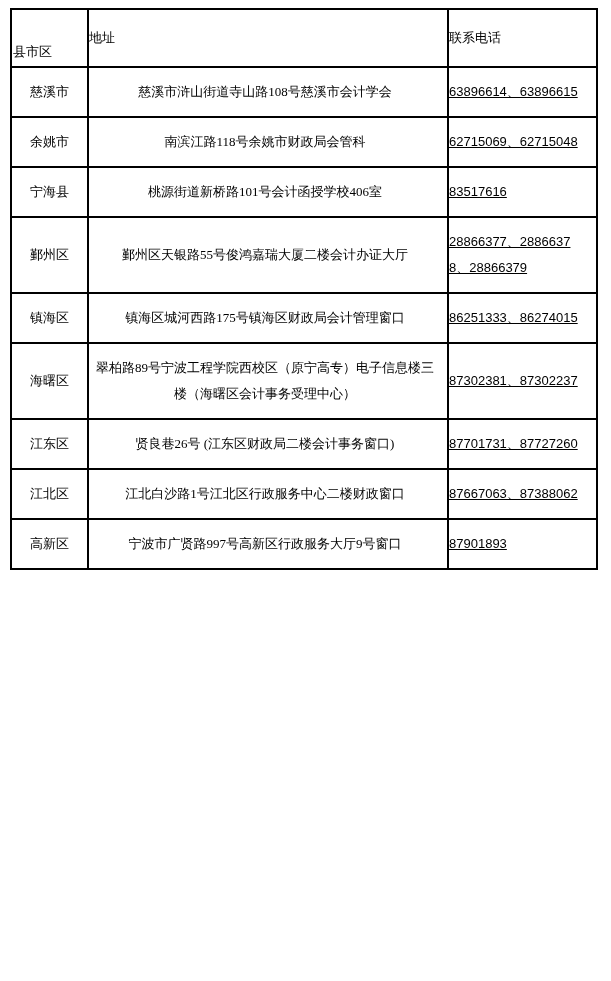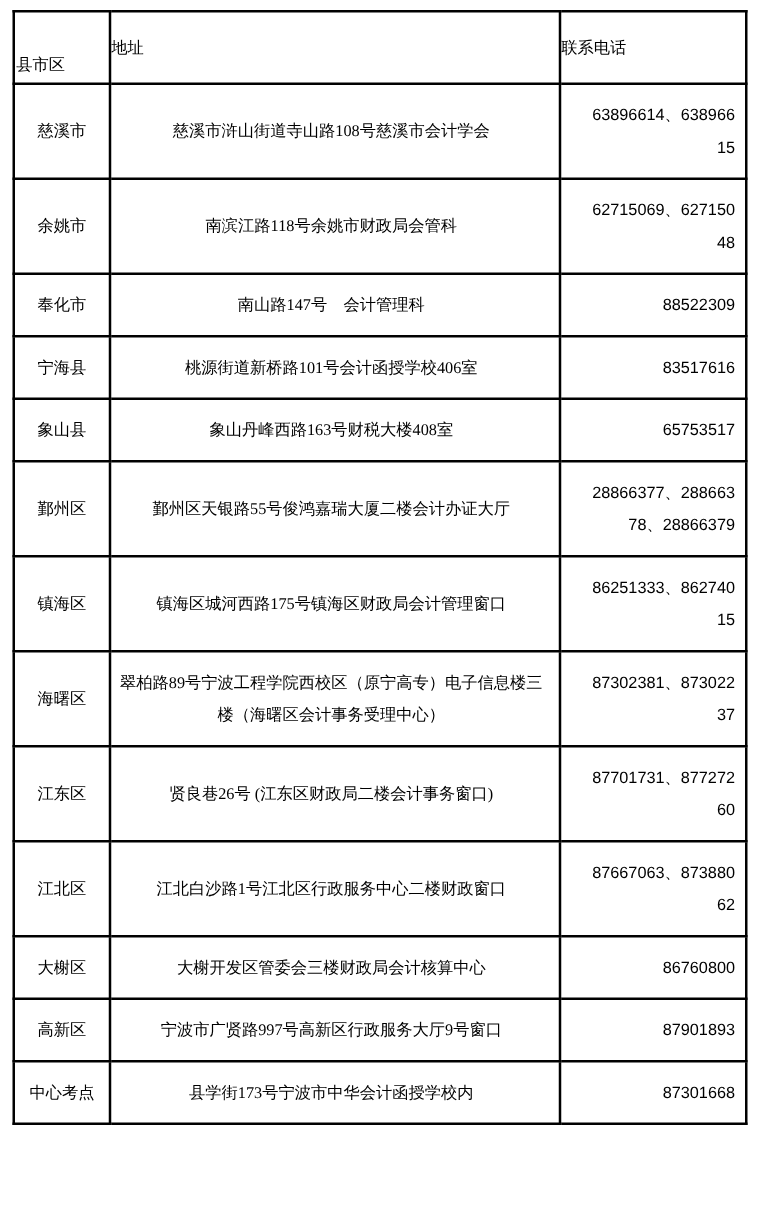--- a/index.html
+++ b/index.html
@@ -53,23 +53,24 @@
     padding-left: 0;
     padding-right: 0;
   }
   .contact-table td.td-address {
     text-align: center;
     padding-left: 2px;
     padding-right: 8px;
     font-family: Liberation Serif, serif;
   }
   .contact-table td.td-phone {
-    text-align: right;
-    padding-left: 21px;
+    text-align: left;
+    padding-left: 0;
     padding-right: 8px;
+    text-decoration: underline;
   }
 </style>
 </head>
 <body>
 
 <table class="contact-table">
   <colgroup>
     <col style="width:77px">
     <col style="width:360px">
     <col style="width:149px">
@@ -88,37 +89,27 @@
         <td class="td-address">慈溪市浒山街道寺山路108号慈溪市会计学会</td>
         <td class="td-phone">63896614、63896615</td>
       </tr>
 
       <tr>
         <td class="td-district">余姚市</td>
         <td class="td-address">南滨江路118号余姚市财政局会管科</td>
         <td class="td-phone">62715069、62715048</td>
       </tr>
 
-      <tr>
-        <td class="td-district">奉化市</td>
-        <td class="td-address">南山路147号　会计管理科</td>
-        <td class="td-phone">88522309</td>
-      </tr>
 
       <tr>
         <td class="td-district">宁海县</td>
         <td class="td-address">桃源街道新桥路101号会计函授学校406室</td>
         <td class="td-phone">83517616</td>
       </tr>
 
-      <tr>
-        <td class="td-district">象山县</td>
-        <td class="td-address">象山丹峰西路163号财税大楼408室</td>
-        <td class="td-phone">65753517</td>
-      </tr>
 
       <tr>
         <td class="td-district">鄞州区</td>
         <td class="td-address">鄞州区天银路55号俊鸿嘉瑞大厦二楼会计办证大厅</td>
         <td class="td-phone">28866377、28866378、28866379</td>
       </tr>
 
 
       <tr>
         <td class="td-district">镇海区</td>
@@ -138,33 +129,23 @@
         <td class="td-phone">87701731、87727260</td>
       </tr>
 
       <tr>
         <td class="td-district">江北区</td>
         <td class="td-address">江北白沙路1号江北区行政服务中心二楼财政窗口</td>
         <td class="td-phone">87667063、87388062</td>
       </tr>
 
 
-      <tr>
-        <td class="td-district">大榭区</td>
-        <td class="td-address">大榭开发区管委会三楼财政局会计核算中心</td>
-        <td class="td-phone">86760800</td>
-      </tr>
 
 
       <tr>
         <td class="td-district">高新区</td>
         <td class="td-address">宁波市广贤路997号高新区行政服务大厅9号窗口</td>
         <td class="td-phone">87901893</td>
       </tr>
 
 
-      <tr>
-        <td class="td-district">中心考点</td>
-        <td class="td-address">县学街173号宁波市中华会计函授学校内</td>
-        <td class="td-phone">87301668</td>
-      </tr>
     </tbody>
 </table>
 
 </body></html>

